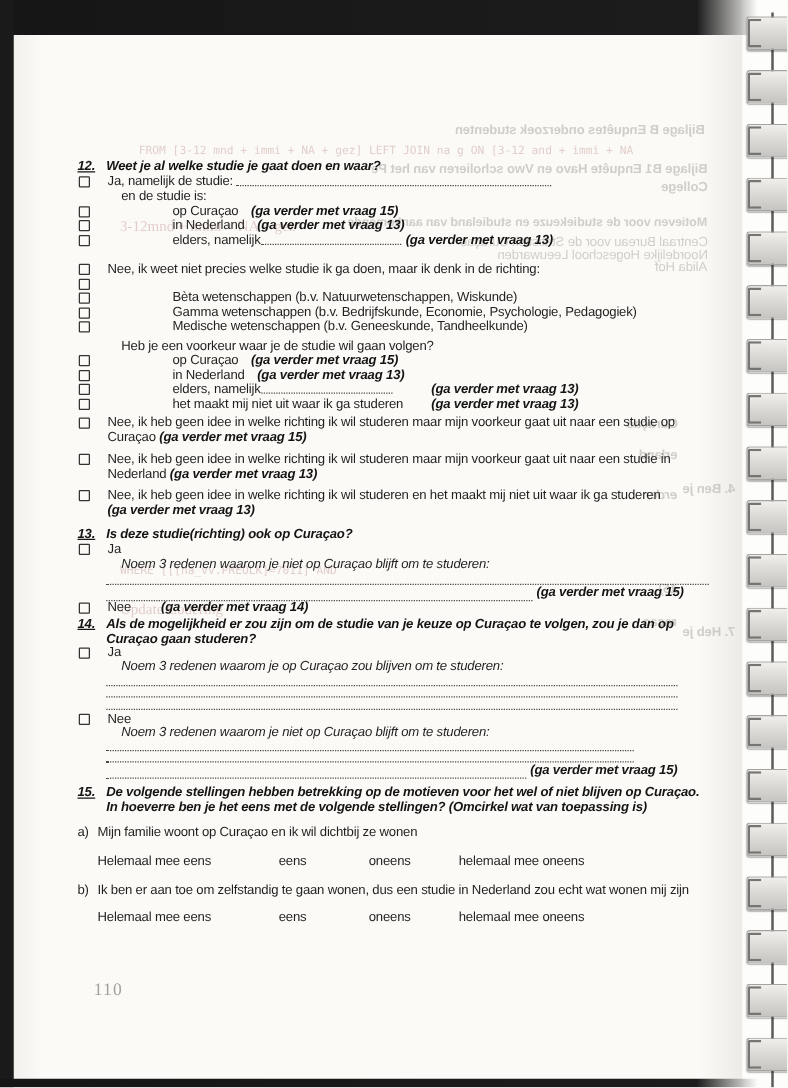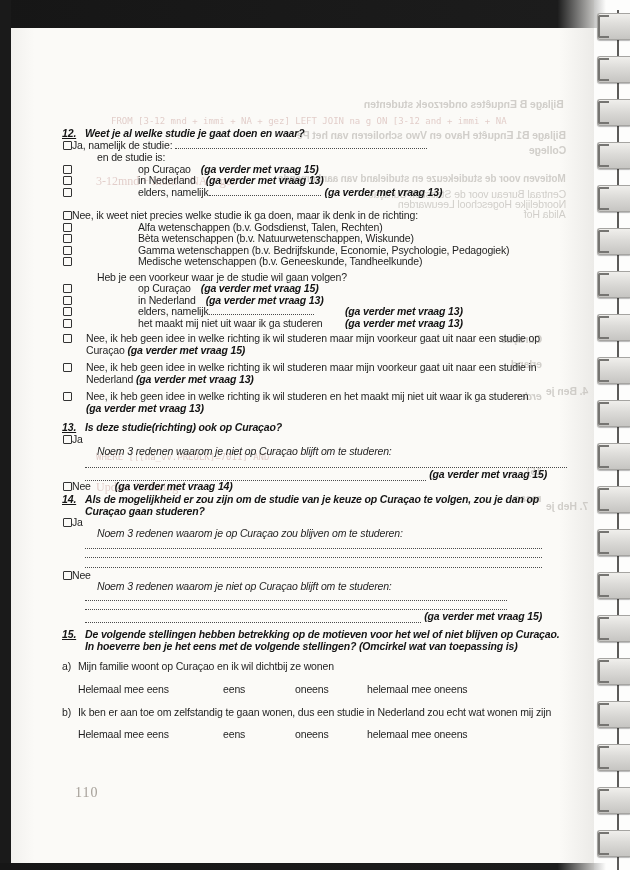--- a/index.html
+++ b/index.html
@@ -34,21 +34,21 @@
            font-family:"DejaVu Sans Mono",monospace;font-size:9px;}
   .pink .ser{font-family:"Liberation Serif",serif;font-size:12px;}
   
   .content{position:absolute;left:51px;top:100px;width:505px;font-size:10.5px;
            letter-spacing:-.15px;line-height:11.5px;color:#1f1f1f;}
   .r{position:absolute;left:0;right:0;display:flex;align-items:flex-start;}
   .qnum{font-weight:bold;font-style:italic;width:23px;flex-shrink:0;color:#141414;text-decoration:underline;}
   .qt{font-weight:bold;font-style:italic;color:#141414;}
   .cb{width:7px;height:7px;border:1.2px solid #333;border-radius:1px;flex-shrink:0;
       margin:1px 0 0 1px;background:transparent;}
-  .t{}
+  .t{margin-left:14px;}
   .ind{margin-left:66px;}
   .sub{margin-left:35px;}
   .it{font-style:italic;}
   .goto{font-weight:bold;font-style:italic;color:#141414;white-space:nowrap;}
   .ml10{margin-left:10px;}
   .ml4{margin-left:4px;}
   .dots{display:inline-block;height:8px;border-bottom:1.5px dotted #4a4a4a;margin-left:3px;}
   .ansline{position:absolute;left:23px;height:8px;border-bottom:1.5px dotted #4a4a4a;}
   .ansrow{position:absolute;left:23px;display:flex;align-items:flex-end;}
   .ansrow .fill{flex:1;height:8px;border-bottom:1.5px dotted #4a4a4a;margin-right:3px;}
@@ -122,21 +122,20 @@
         <span class="ind">elders, namelijk</span>
         <span class="dots" style="width:112px;margin-left:0;"></span>
         <span class="goto ml4">(ga verder met vraag 13)</span>
       </div>
       <div class="r" style="top:82px;">
         <span class="cb"></span>
         <span class="t">Nee,  ik weet niet precies welke studie ik ga doen, maar ik denk in de richting:</span>
       </div>
       <div class="r" style="top:94px;">
         <span class="cb"></span>
-        <span class="ind">Alfa wetenschappen (b.v. Godsdienst, Talen, Rechten)</span>
       </div>
       <div class="r" style="top:105px;">
         <span class="cb"></span>
         <span class="ind">Bèta wetenschappen (b.v. Natuurwetenschappen, Wiskunde)</span>
       </div>
       <div class="r" style="top:117px;">
         <span class="cb"></span>
         <span class="ind">Gamma wetenschappen (b.v. Bedrijfskunde, Economie, Psychologie, Pedagogiek)</span>
       </div>
       <div class="r" style="top:128px;">

